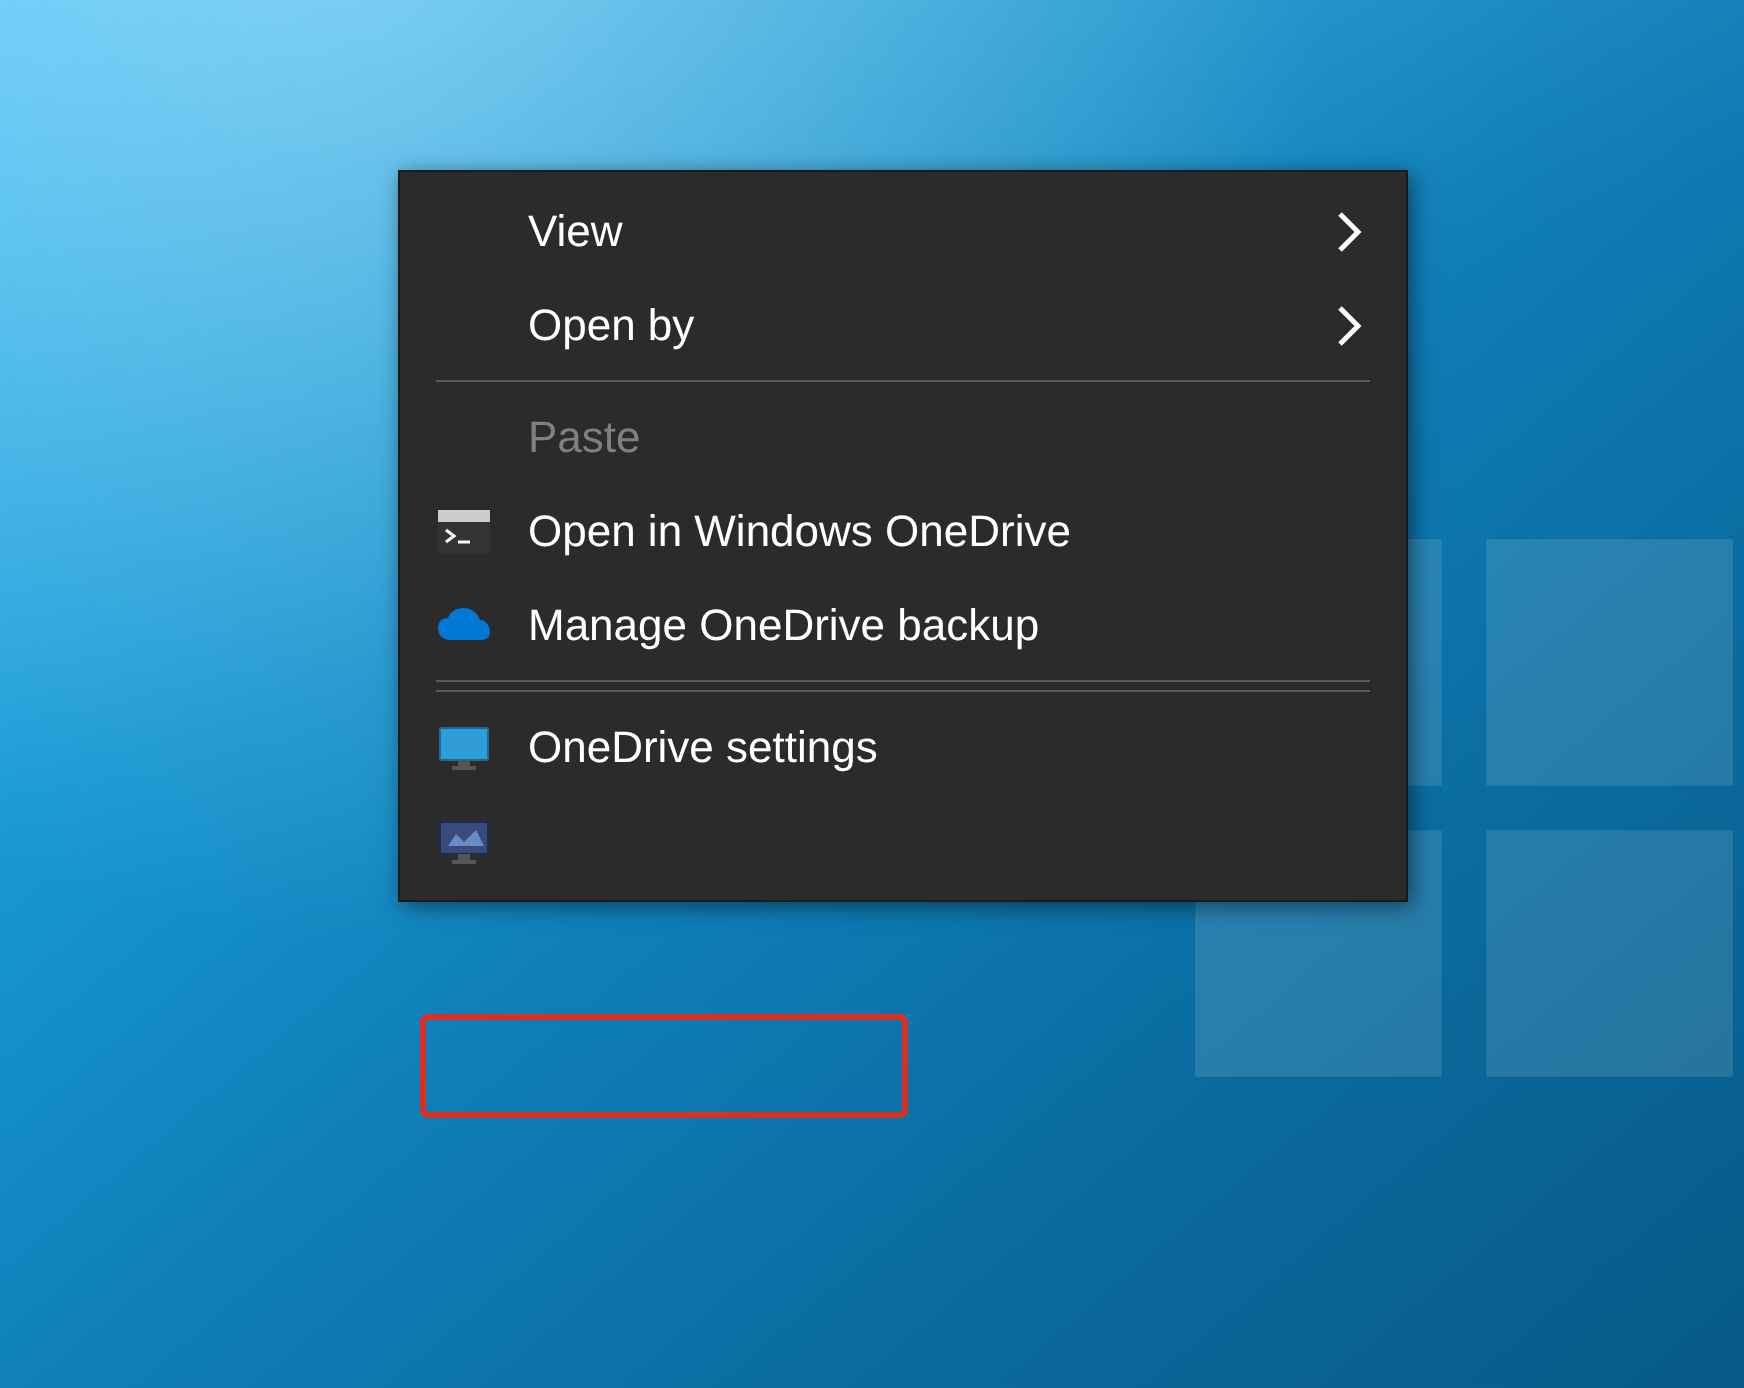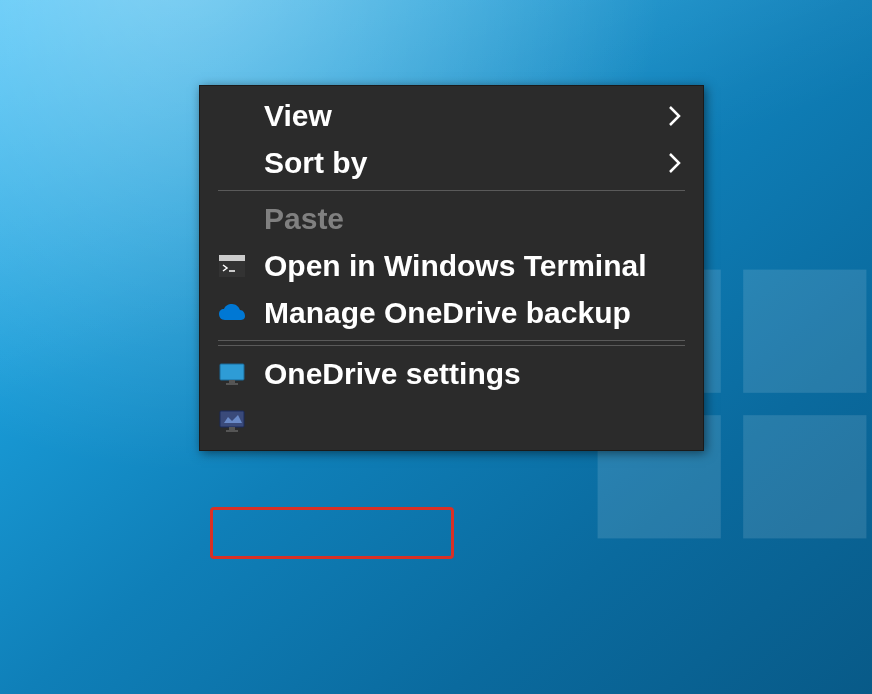--- a/index.html
+++ b/index.html
@@ -63,22 +63,22 @@
       width: 28px;
       height: 28px;
       margin-right: 18px;
       display: flex;
       align-items: center;
       justify-content: center;
       flex-shrink: 0;
     }
     .menu-label {
       color: #ffffff;
-      font-size: 30px;
-      font-weight: 700;
+      font-size: 22px;
+      font-weight: 400;
       flex: 1;
     }
     .menu-item.disabled .menu-label {
       color: #808080;
     }
     .menu-chevron {
       color: #ffffff;
       font-size: 20px;
       margin-left: auto;
       width: 20px;
@@ -122,21 +122,21 @@
       <span class="menu-label">View</span>
       <span class="menu-chevron">
         <svg width="14" height="22" viewBox="0 0 14 22">
             <path d="M2 2 L11 11 L2 20" stroke="#fff" stroke-width="2.5" fill="none"></path>
           </svg>
       </span>
     </div>
 
     <div class="menu-item">
       <div class="icon-spacer"></div>
-      <span class="menu-label">Sort by</span>
+      <span class="menu-label">Open by</span>
       <span class="menu-chevron">
         <svg width="14" height="22" viewBox="0 0 14 22">
             <path d="M2 2 L11 11 L2 20" stroke="#fff" stroke-width="2.5" fill="none"></path>
           </svg>
       </span>
     </div>
 
 
     <div class="menu-separator"></div>
 
@@ -148,21 +148,21 @@
 
     <div class="menu-item">
       <div class="menu-icon">
         <svg width="26" height="22" viewBox="0 0 26 22">
           <rect x="0" y="0" width="26" height="22" fill="#333"></rect>
           <rect x="0" y="0" width="26" height="6" fill="#ccc"></rect>
           <path d="M4 10 L8 13 L4 16" stroke="#fff" stroke-width="1.5" fill="none"></path>
           <line x1="10" y1="16" x2="16" y2="16" stroke="#fff" stroke-width="1.5"></line>
         </svg>
       </div>
-      <span class="menu-label">Open in Windows Terminal</span>
+      <span class="menu-label">Open in Windows OneDrive</span>
     </div>
 
     <div class="menu-item">
       <div class="menu-icon">
         <svg width="28" height="20" viewBox="0 0 28 20">
           <path d="M7 17 C3 17 1 14 1 11 C1 8 3 6 6 6 C7 3 10 1 14 1 C18 1 21 4 22 7 C25 7 27 10 27 13 C27 16 25 17 22 17 Z" fill="#0078d4"></path>
         </svg>
       </div>
       <span class="menu-label">Manage OneDrive backup</span>
     </div>

